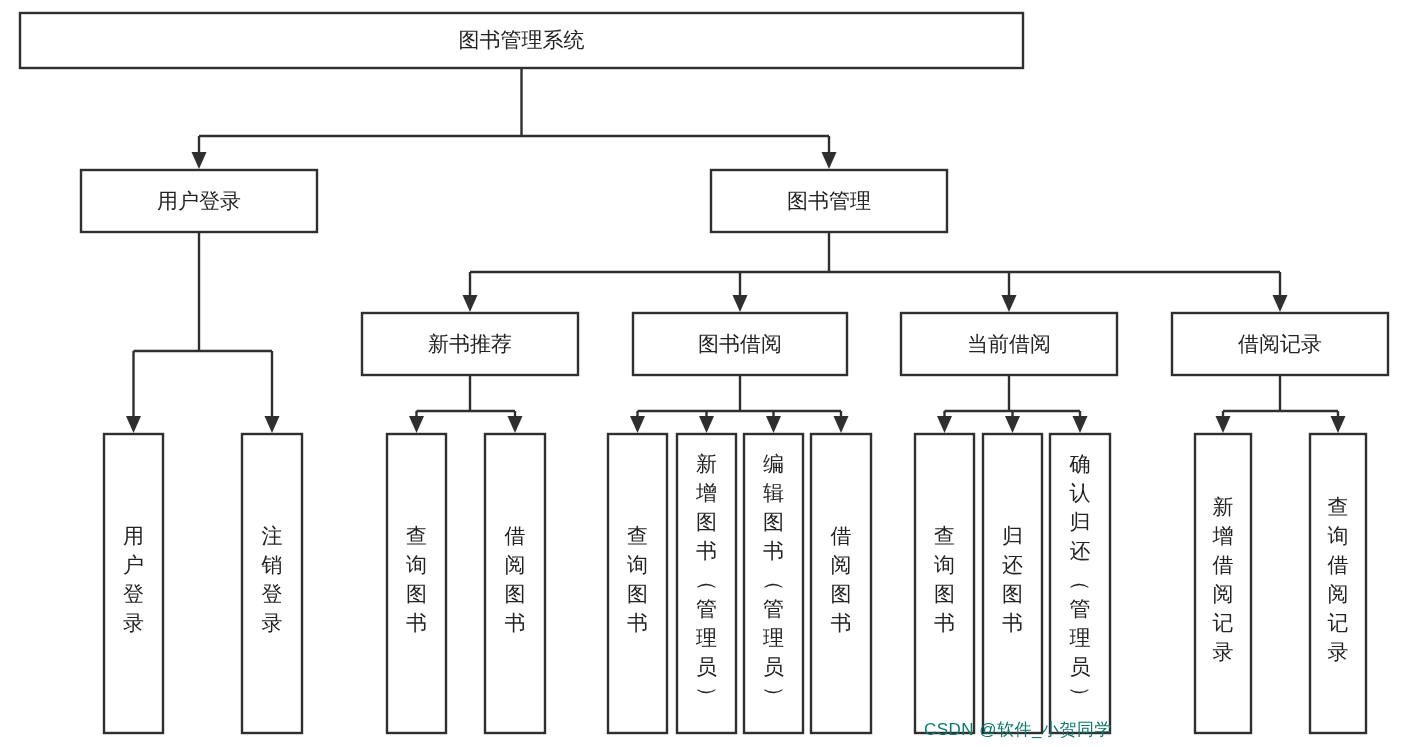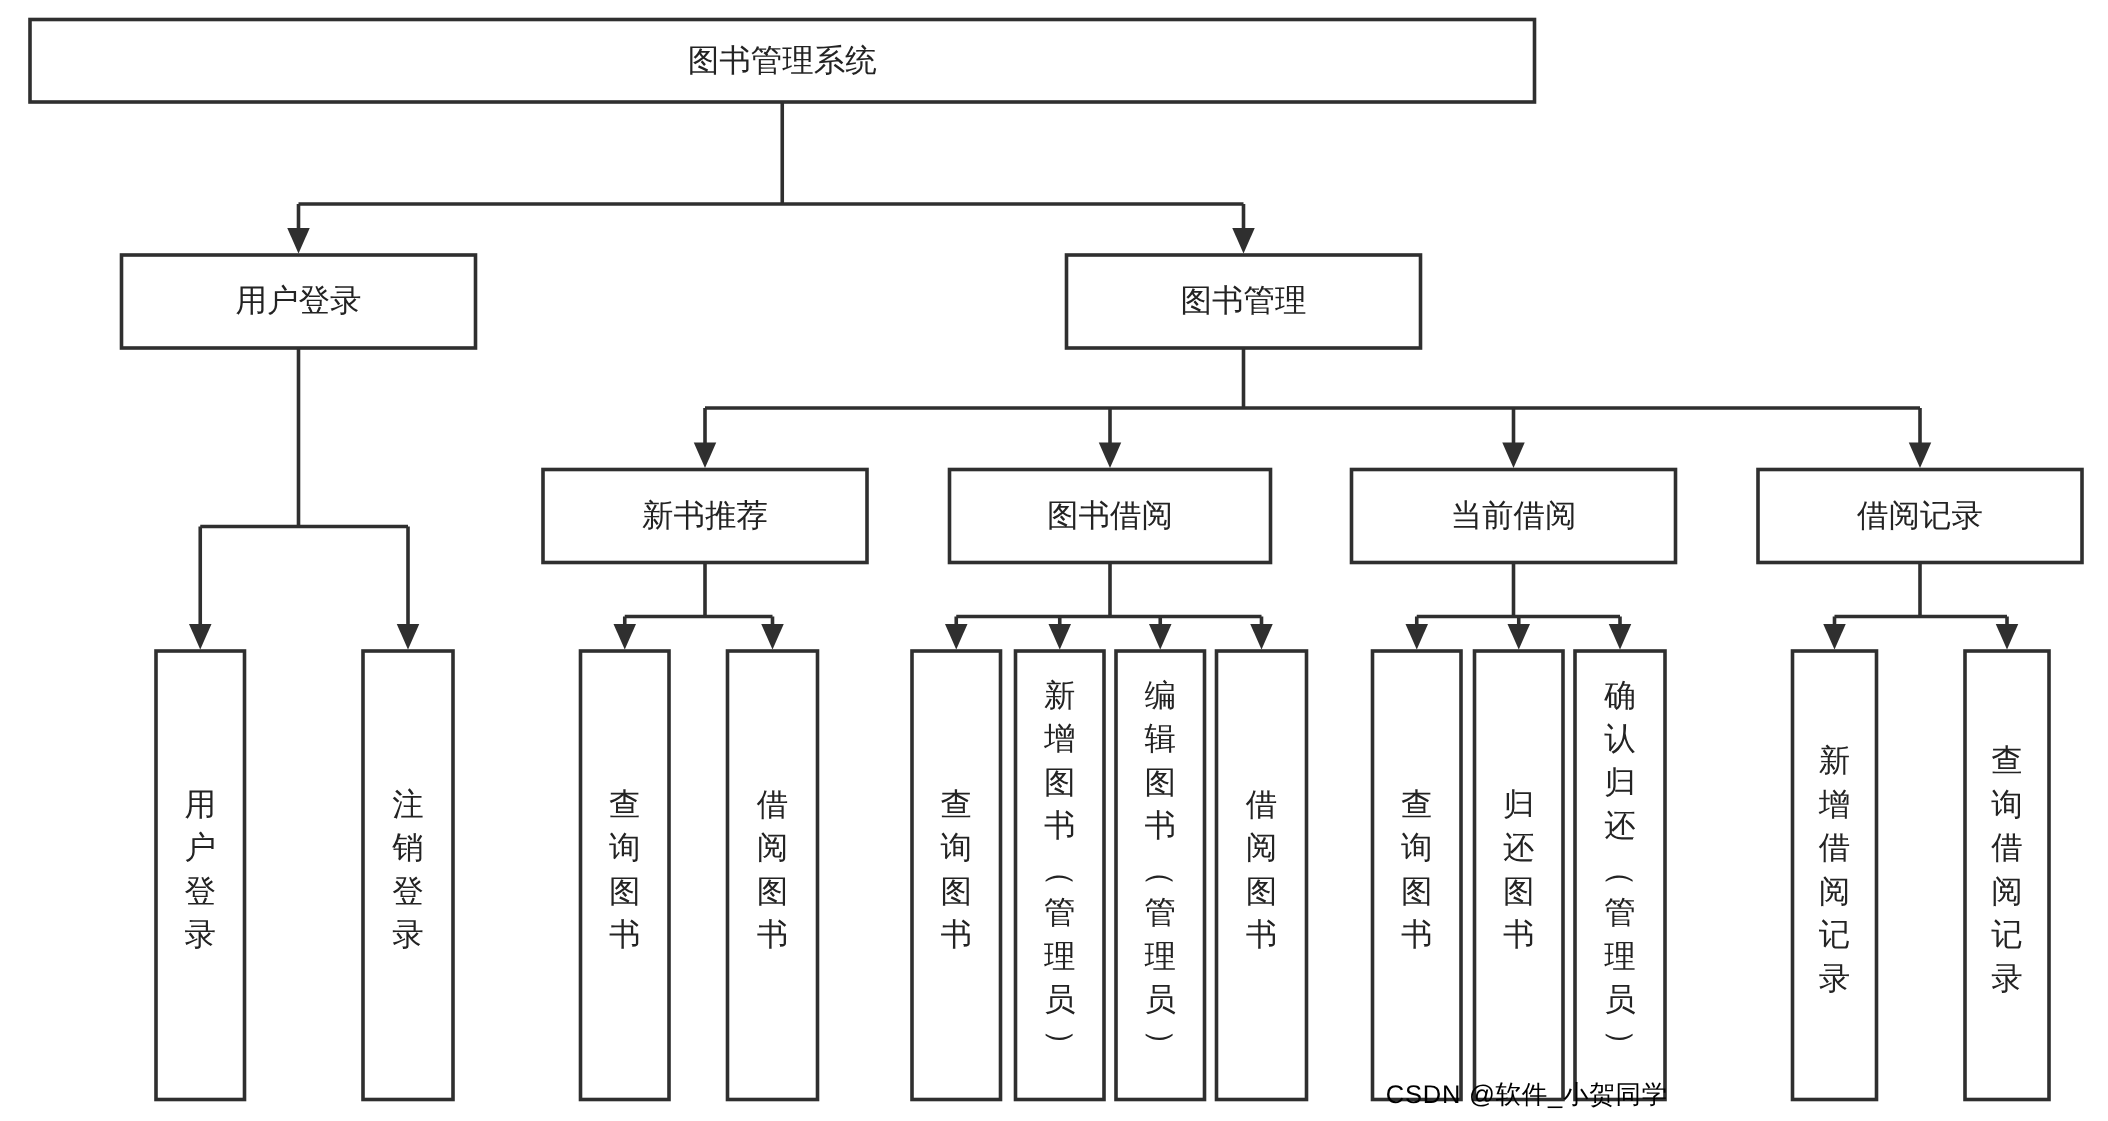--- a/index.html
+++ b/index.html
@@ -53,21 +53,21 @@
   .arrow-head {
     fill: #2f2f2f;
     stroke: none;
   }
   .watermark {
     position: absolute;
     right: 8px;
     bottom: 6px;
     font-family: "Liberation Sans", "DejaVu Sans", sans-serif;
     font-size: 17px;
-    color: #000000;
+    color: #0f766e;
     white-space: nowrap;
     letter-spacing: 0.5px;
     user-select: none;
   }
 </style>
 </head>
 <body>
 
 <div id="chart-root">
   <svg id="diagram" viewBox="0 0 1405 747" xmlns="http://www.w3.org/2000/svg">

